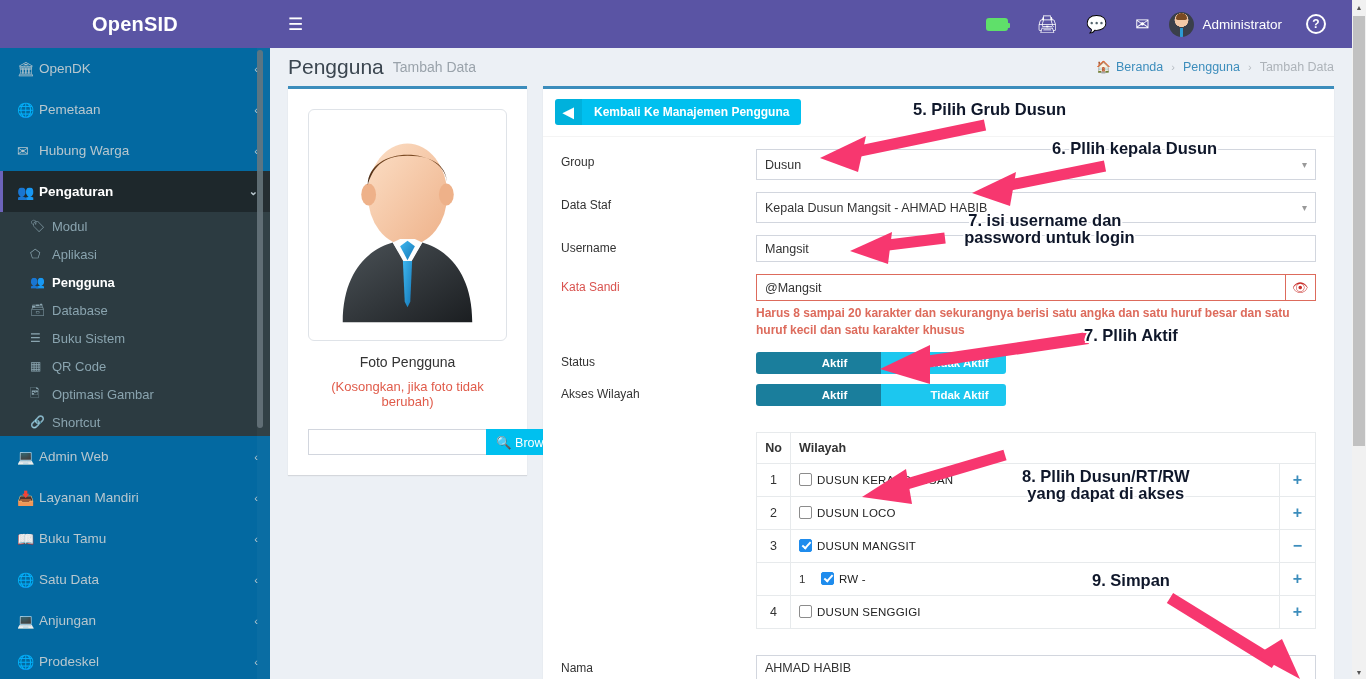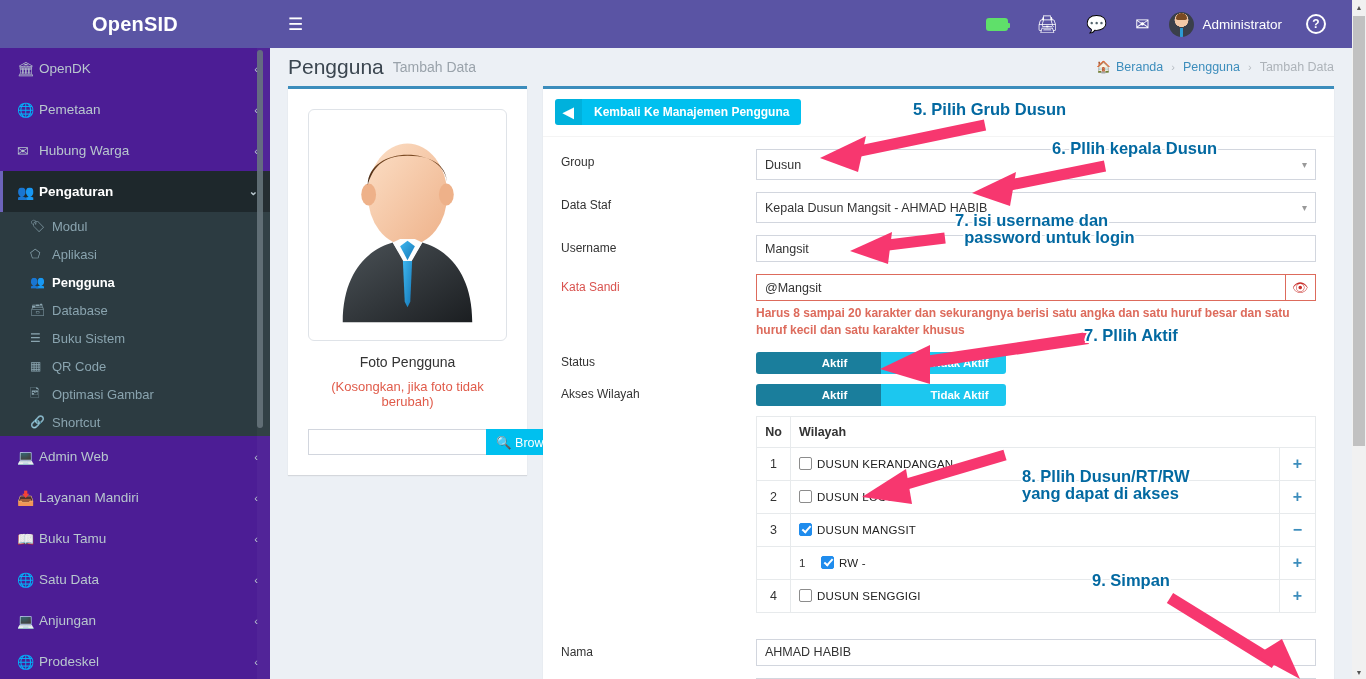--- a/index.html
+++ b/index.html
@@ -7,21 +7,21 @@
     width: 1366px; height: 679px;
     font-family: "Liberation Sans", sans-serif;
     overflow: hidden;
     background: #ecf0f5;
   }
   .app { position: relative; width: 1366px; height: 679px; overflow: hidden; }
 
   
   .sidebar {
     position: absolute; left: 0; top: 0; width: 270px; height: 679px;
-    background: #4c1d95;
+    background: #0369a1;
   }
   .logo {
     height: 48px; background: #5a54a4; color: #fff;
     display: flex; align-items: center; justify-content: center;
     font-size: 20px; font-weight: bold; letter-spacing: .2px;
   }
   .nav { position: relative; height: 631px; overflow: hidden; }
   .nav-item {
     display: flex; align-items: center; height: 41px;
     padding: 0 12px 0 14px; color: #b8c7ce; font-size: 13.5px;
@@ -163,21 +163,21 @@
   .help-err { font-size: 12px; color: #dd6b5c; line-height: 1.45; margin-top: 4px; font-weight: bold; }
 
   .toggle { display: flex; width: 250px; height: 22px; }
   .tg {
     flex: 1; display: flex; align-items: center; justify-content: center;
     font-size: 11.5px; color: #fff; font-weight: bold; cursor: pointer; padding-left: 32px;
   }
   .tg.on { background: #1a7e9c; border-radius: 3px 0 0 3px;}
   .tg.off { background: #1cc7ef; border-radius: 0 3px 3px 0;}
 
-  table.wil { width: 100%; border-collapse: collapse; font-size: 12.5px; margin-top: 2px;}
+  table.wil { width: 100%; border-collapse: collapse; font-size: 12.5px; margin-top: 18px;}
   table.wil th {
     text-align: left; font-weight: bold; color: #333; padding: 8px 8px;
     border: 1px solid #e7eaec; background: #fff; font-size: 12.5px;
   }
   table.wil td { border: 1px solid #e7eaec; padding: 7px 8px; color: #222; }
   table.wil td.no { width: 34px; text-align: center; color: #333;}
   table.wil td.act { width: 36px; text-align: center; color: #3c8dbc; font-size: 16px; font-weight: bold; cursor: pointer;}
   .cbx {
     width: 13px; height: 13px; border: 1px solid #8c8c8c; background: #fff;
     display: inline-block; vertical-align: -2px; margin-right: 5px; border-radius: 2px;
@@ -185,25 +185,26 @@
   .cbx.ck { background: #1f8ced; border-color: #1f8ced; position: relative; }
   .cbx.ck:after {
     content: ""; position: absolute; left: 4px; top: 0px; width: 3px; height: 7px;
     border: solid #fff; border-width: 0 2px 2px 0; transform: rotate(42deg);
   }
   .wname { font-size: 11.5px; letter-spacing: .2px; }
   .subno { display:inline-block; width: 22px; color:#333; font-size: 11.5px;}
 
   
   .anno {
-    position: absolute; font-size: 16.5px; font-weight: bold; color: #0369a1;
+    position: absolute; font-size: 16.5px; font-weight: bold; color: #0f172a;
     font-family: "Liberation Sans", sans-serif; white-space: pre; line-height: 1.05;
     text-shadow: -1.5px -1.5px 0 #fff, 1.5px -1.5px 0 #fff, -1.5px 1.5px 0 #fff,
                  1.5px 1.5px 0 #fff, 0 2px 0 #fff, 2px 0 0 #fff, -2px 0 0 #fff, 0 -2px 0 #fff;
     pointer-events: none;
+    text-align: center;
   }
   .arrow { position: absolute; pointer-events: none; }
 
   
   .vsb { position: absolute; right: 0; top: 0; width: 14px; height: 679px; background: #f1f1f1; }
   .vsb .up, .vsb .dn {
     width: 14px; height: 14px; display:flex; align-items:center; justify-content:center;
     color:#555; font-size: 7px;
   }
   .vsb .thumb { position: absolute; top: 16px; left: 1px; width: 12px; height: 430px; background: #c1c1c1; }

